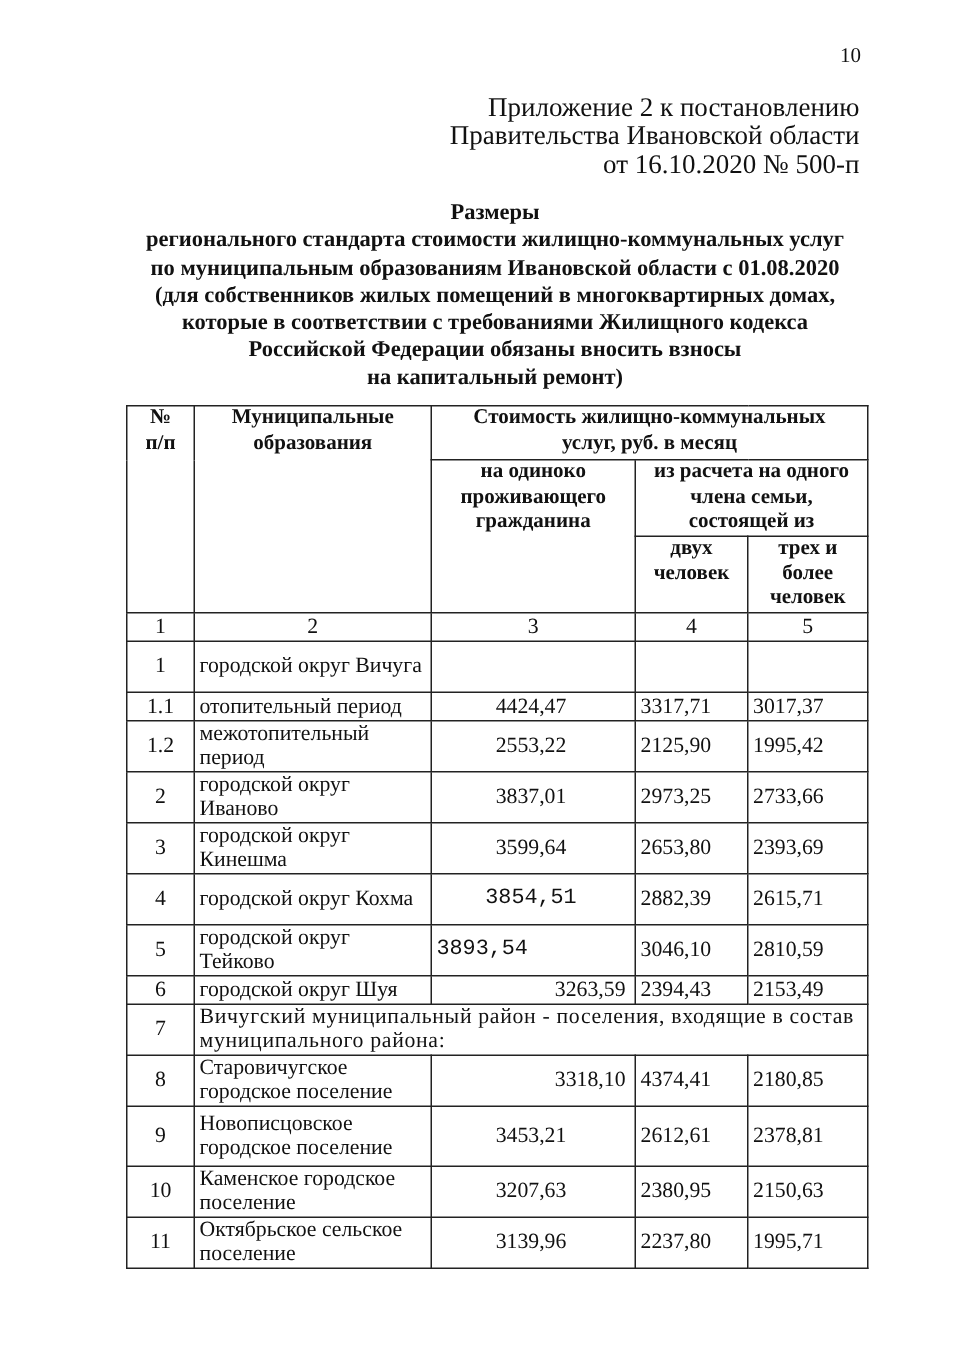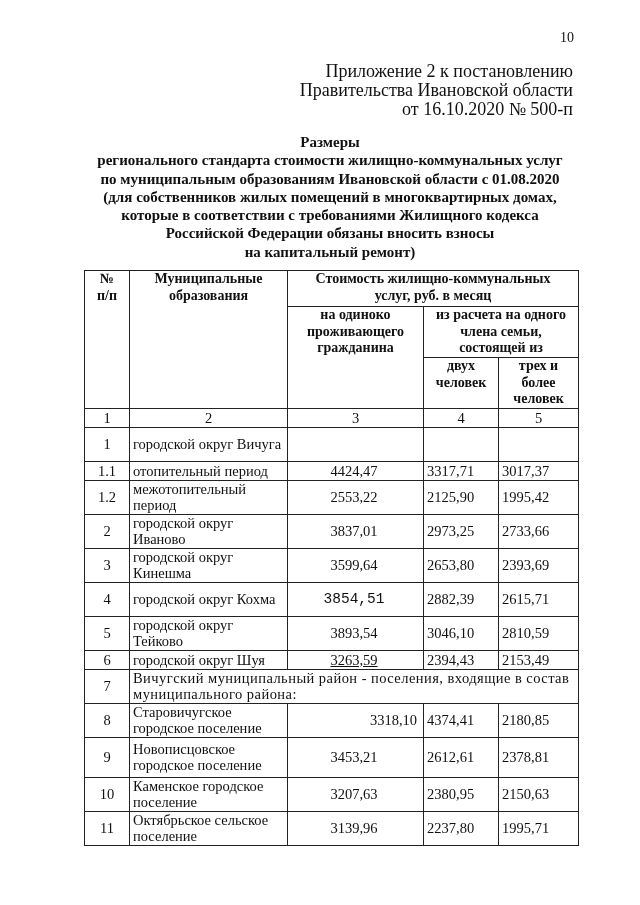--- a/index.html
+++ b/index.html
@@ -141,28 +141,28 @@
     <tr class="r2">
       <td class="num">4</td>
       <td class="name">городской округ Кохма</td>
       <td class="val c3v" style="text-align:center;font-family:Liberation Mono, monospace;">3854,51</td>
       <td class="val">2882,39</td>
       <td class="val">2615,71</td>
     </tr>
     <tr class="r2">
       <td class="num">5</td>
       <td class="name">городской округ Тейково</td>
-      <td class="val c3v" style="text-align:center;">3893,54</td>
+      <td class="val c3v" style="font-family:Liberation Mono, monospace;">3893,54</td>
       <td class="val">3046,10</td>
       <td class="val">2810,59</td>
     </tr>
     <tr class="r1">
       <td class="num">6</td>
       <td class="name">городской округ Шуя</td>
-      <td class="val c3v" style="text-align:center;text-decoration:underline;">3263,59</td>
+      <td class="val c3v" style="text-align:right;">3263,59</td>
       <td class="val">2394,43</td>
       <td class="val">2153,49</td>
     </tr>
     <tr class="r2">
       <td class="num">7</td>
       <td class="span-text" colspan="4">Вичугский муниципальный район - поселения, входящие в состав муниципального района:</td>
     </tr>
     <tr class="r2">
       <td class="num">8</td>
       <td class="name">Старовичугское городское поселение</td>

